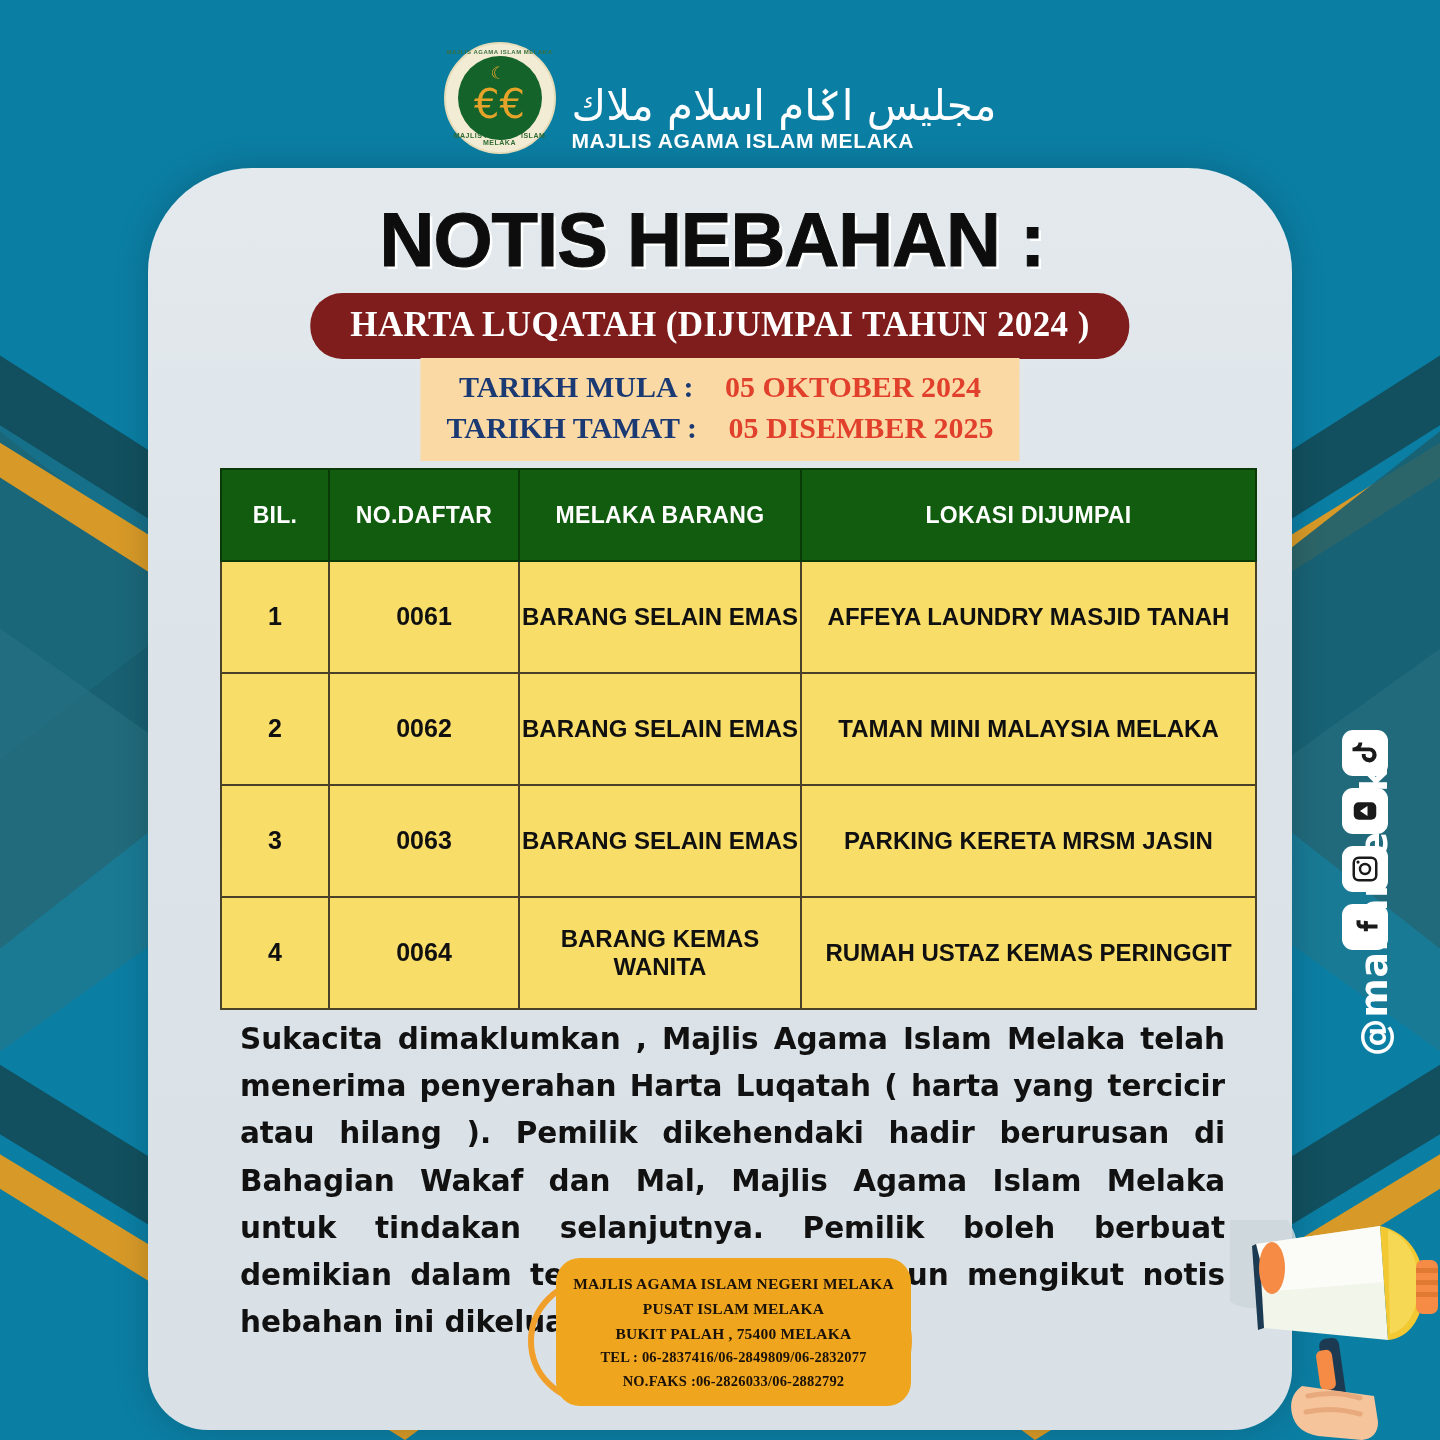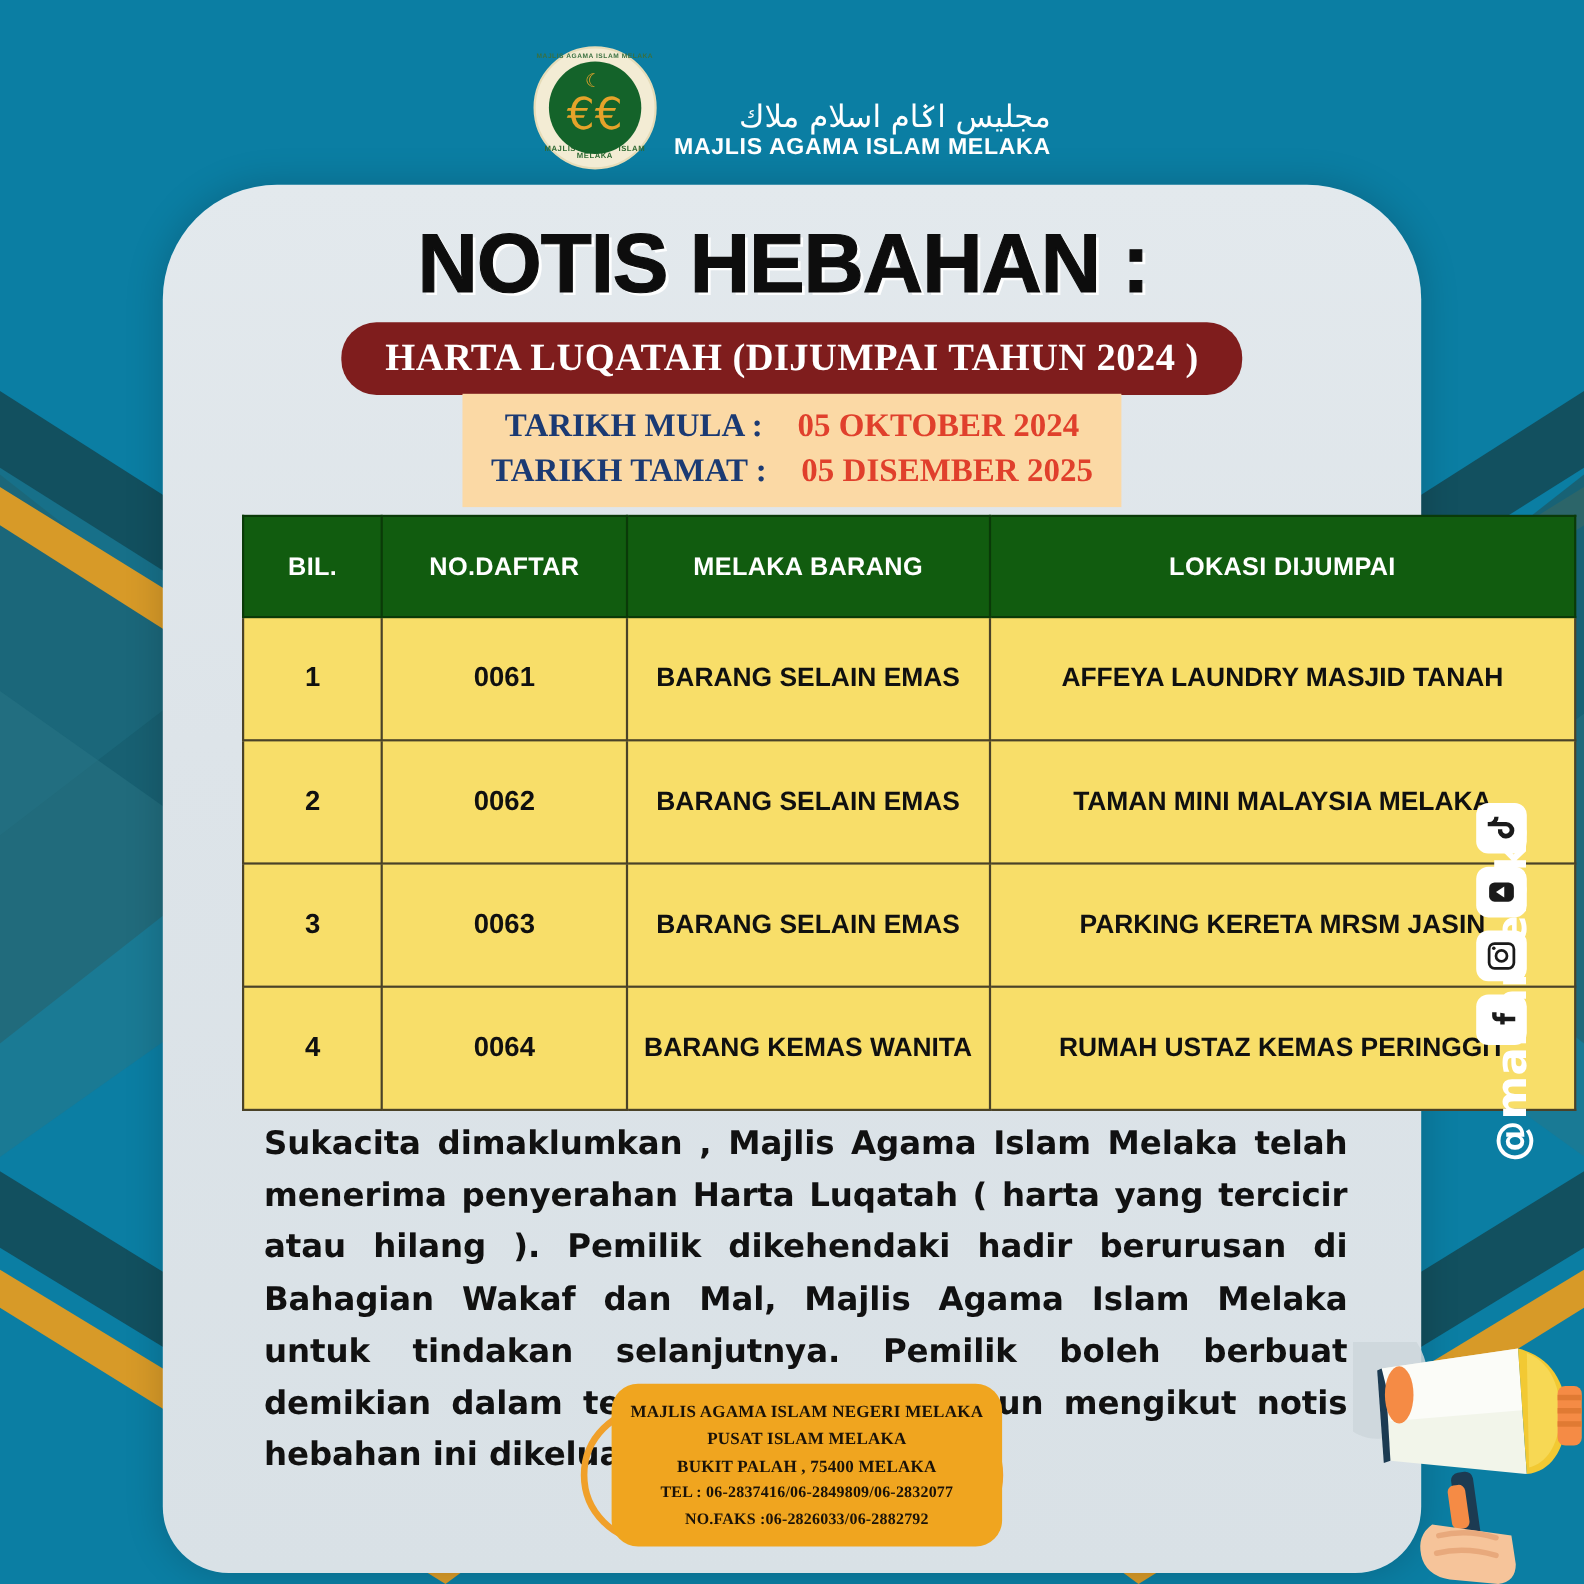--- a/index.html
+++ b/index.html
@@ -80,21 +80,21 @@
   #emblem {
     color: #e5a32a;
     font-size: 40px;
     line-height: 1;
     margin-top: 12px;
     font-family: "DejaVu Sans", sans-serif;
   }
 
   #logo-words { color: #ffffff; line-height: 1.05; }
   #logo-arabic {
-    font-size: 28px;
+    font-size: 42px;
     font-family: "DejaVu Sans", sans-serif;
     color: #ffffff;
     text-align: right;
     direction: rtl;
     letter-spacing: 1px;
     margin-top: 40px;
   }
   #logo-latin {
     font-size: 21px;
     font-weight: bold;
@@ -150,21 +150,21 @@
     line-height: 1.38;
     white-space: nowrap;
   }
   .date-label { color: #1b3a73; }
   .date-value { color: #e0402c; margin-left: 24px; }
 
   
   #table-wrap {
     position: absolute;
     left: 220px; top: 468px;
-    width: 1213px;
+    width: 1035px;
     z-index: 5;
   }
   table {
     width: 100%;
     border-collapse: collapse;
     table-layout: fixed;
   }
   thead th {
     background: #115c0f;
     color: #ffffff;

